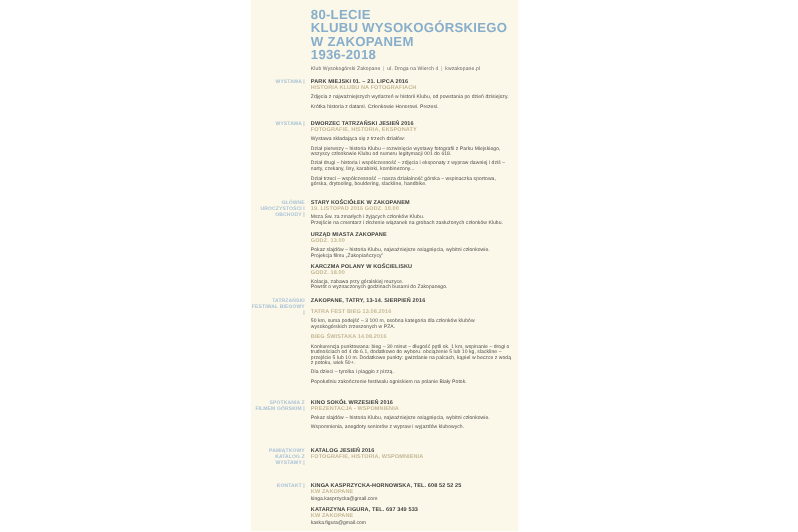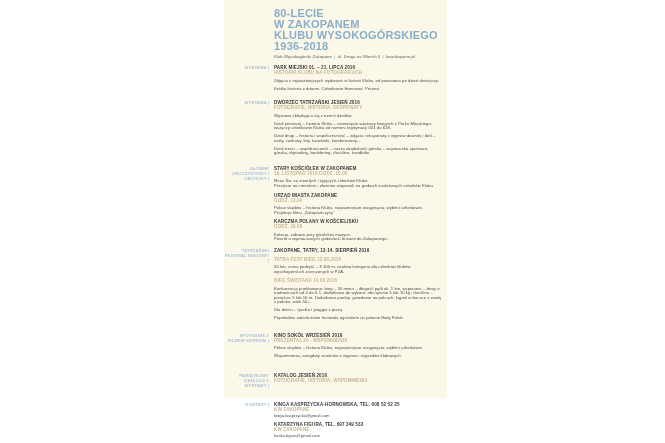--- a/index.html
+++ b/index.html
@@ -4,22 +4,22 @@
 <style>
   * { margin:0; padding:0; box-sizing:border-box; }
   html,body { width:665px; height:443px; }
   body {
     background:#ffffff;
     font-family:"Liberation Sans", sans-serif;
     position:relative; overflow:hidden;
     -webkit-font-smoothing:antialiased;
   }
   .doc-panel {
-    position:absolute; left:224px; top:0;
-    width:223px; height:398px;
+    position:absolute; left:209px; top:0;
+    width:223px; height:443px;
     background:#fcf8e9;
     padding:8px 6px 0 0;
   }
   
   .header { margin-left:50px; }
   .title-line {
     color:#87aecb; font-weight:bold;
     font-size:11px; line-height:11px; letter-spacing:0.2px;
   }
   .org-line {
@@ -57,22 +57,22 @@
     color:#4a4a4a; margin-top:1.5px; text-decoration:none;
   }
 </style>
 </head>
 <body>
 
 <div class="doc-panel">
 
   <div class="header">
     <div class="title-line">80-LECIE</div>
+    <div class="title-line">KLUBU WYSOKOGÓRSKIEGO</div>
     <div class="title-line">W ZAKOPANEM</div>
-    <div class="title-line">KLUBU WYSOKOGÓRSKIEGO</div>
     <div class="title-line">1936-2018</div>
     <div class="org-line">
       <span>Klub Wysokogórski Zakopane</span>
       <span class="sep">|</span>
       <span>ul. Droga na Wierch 4</span>
       <span class="sep">|</span>
       <span class="link">kwzakopane.pl</span>
     </div>
   </div>
 

